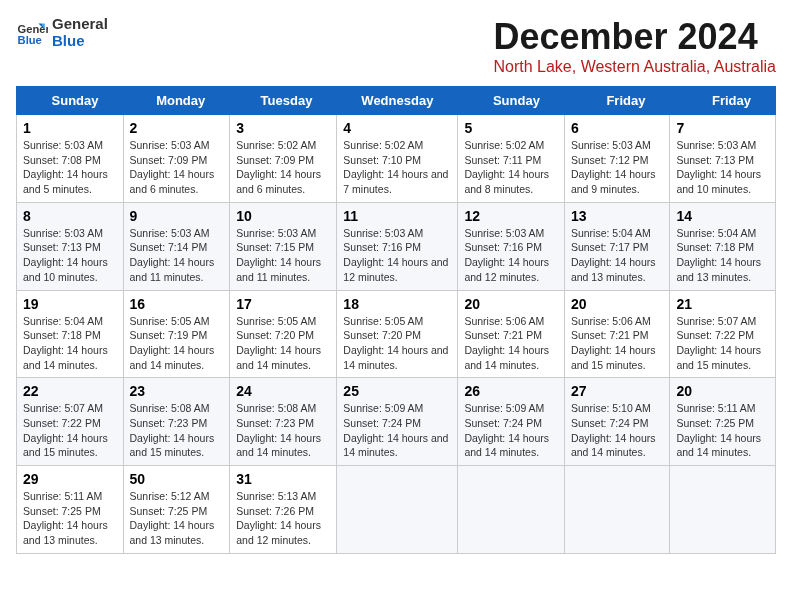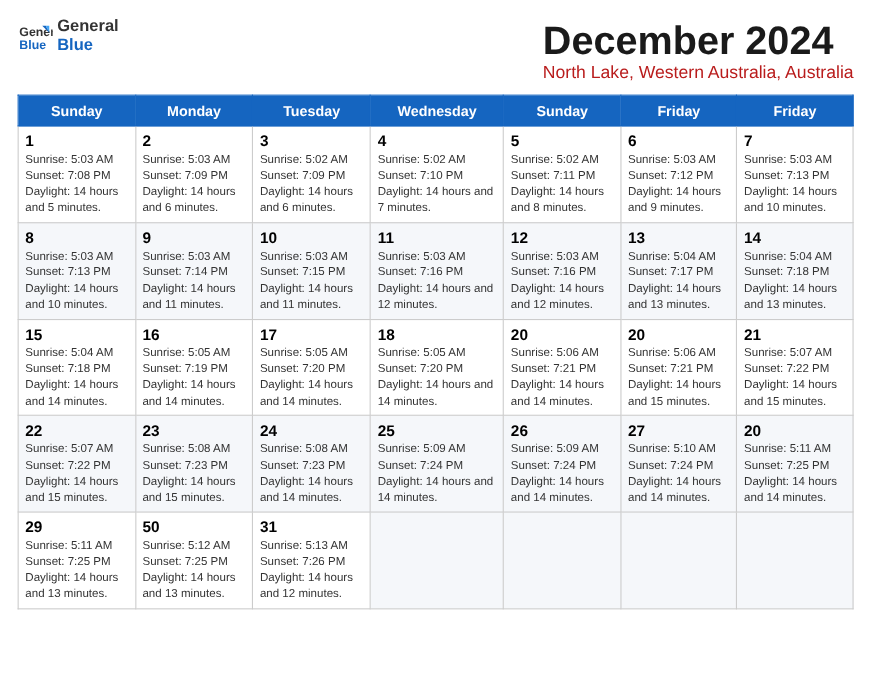--- a/index.html
+++ b/index.html
@@ -38,21 +38,21 @@
       color: #b91c1c;
     }
     .calendar-table {
       width: 100%;
       border-collapse: collapse;
       font-size: 11px;
     }
     .calendar-table th {
       background-color: #1565c0;
       color: #fff;
-      text-align: center;
+      text-align: right;
       padding: 6px 24px;
       font-size: 13px;
       font-weight: bold;
       border: 1px solid #1565c0;
     }
     .calendar-table td {
       border: 1px solid #ccc;
       vertical-align: top;
       padding: 5px 6px;
       width: 108px;
@@ -223,21 +223,21 @@
         <span class="day-number">14</span>
         <div class="day-info">
           Sunrise: 5:04 AM<br>
           Sunset: 7:18 PM<br>
           Daylight: 14 hours and 13 minutes.
         </div>
       </td>
       </tr>
       <tr>
         <td>
-        <span class="day-number">15</span>
+        <span class="day-number">19</span>
         <div class="day-info">
           Sunrise: 5:04 AM<br>
           Sunset: 7:18 PM<br>
           Daylight: 14 hours and 14 minutes.
         </div>
       </td>
         <td>
         <span class="day-number">16</span>
         <div class="day-info">
           Sunrise: 5:05 AM<br>

